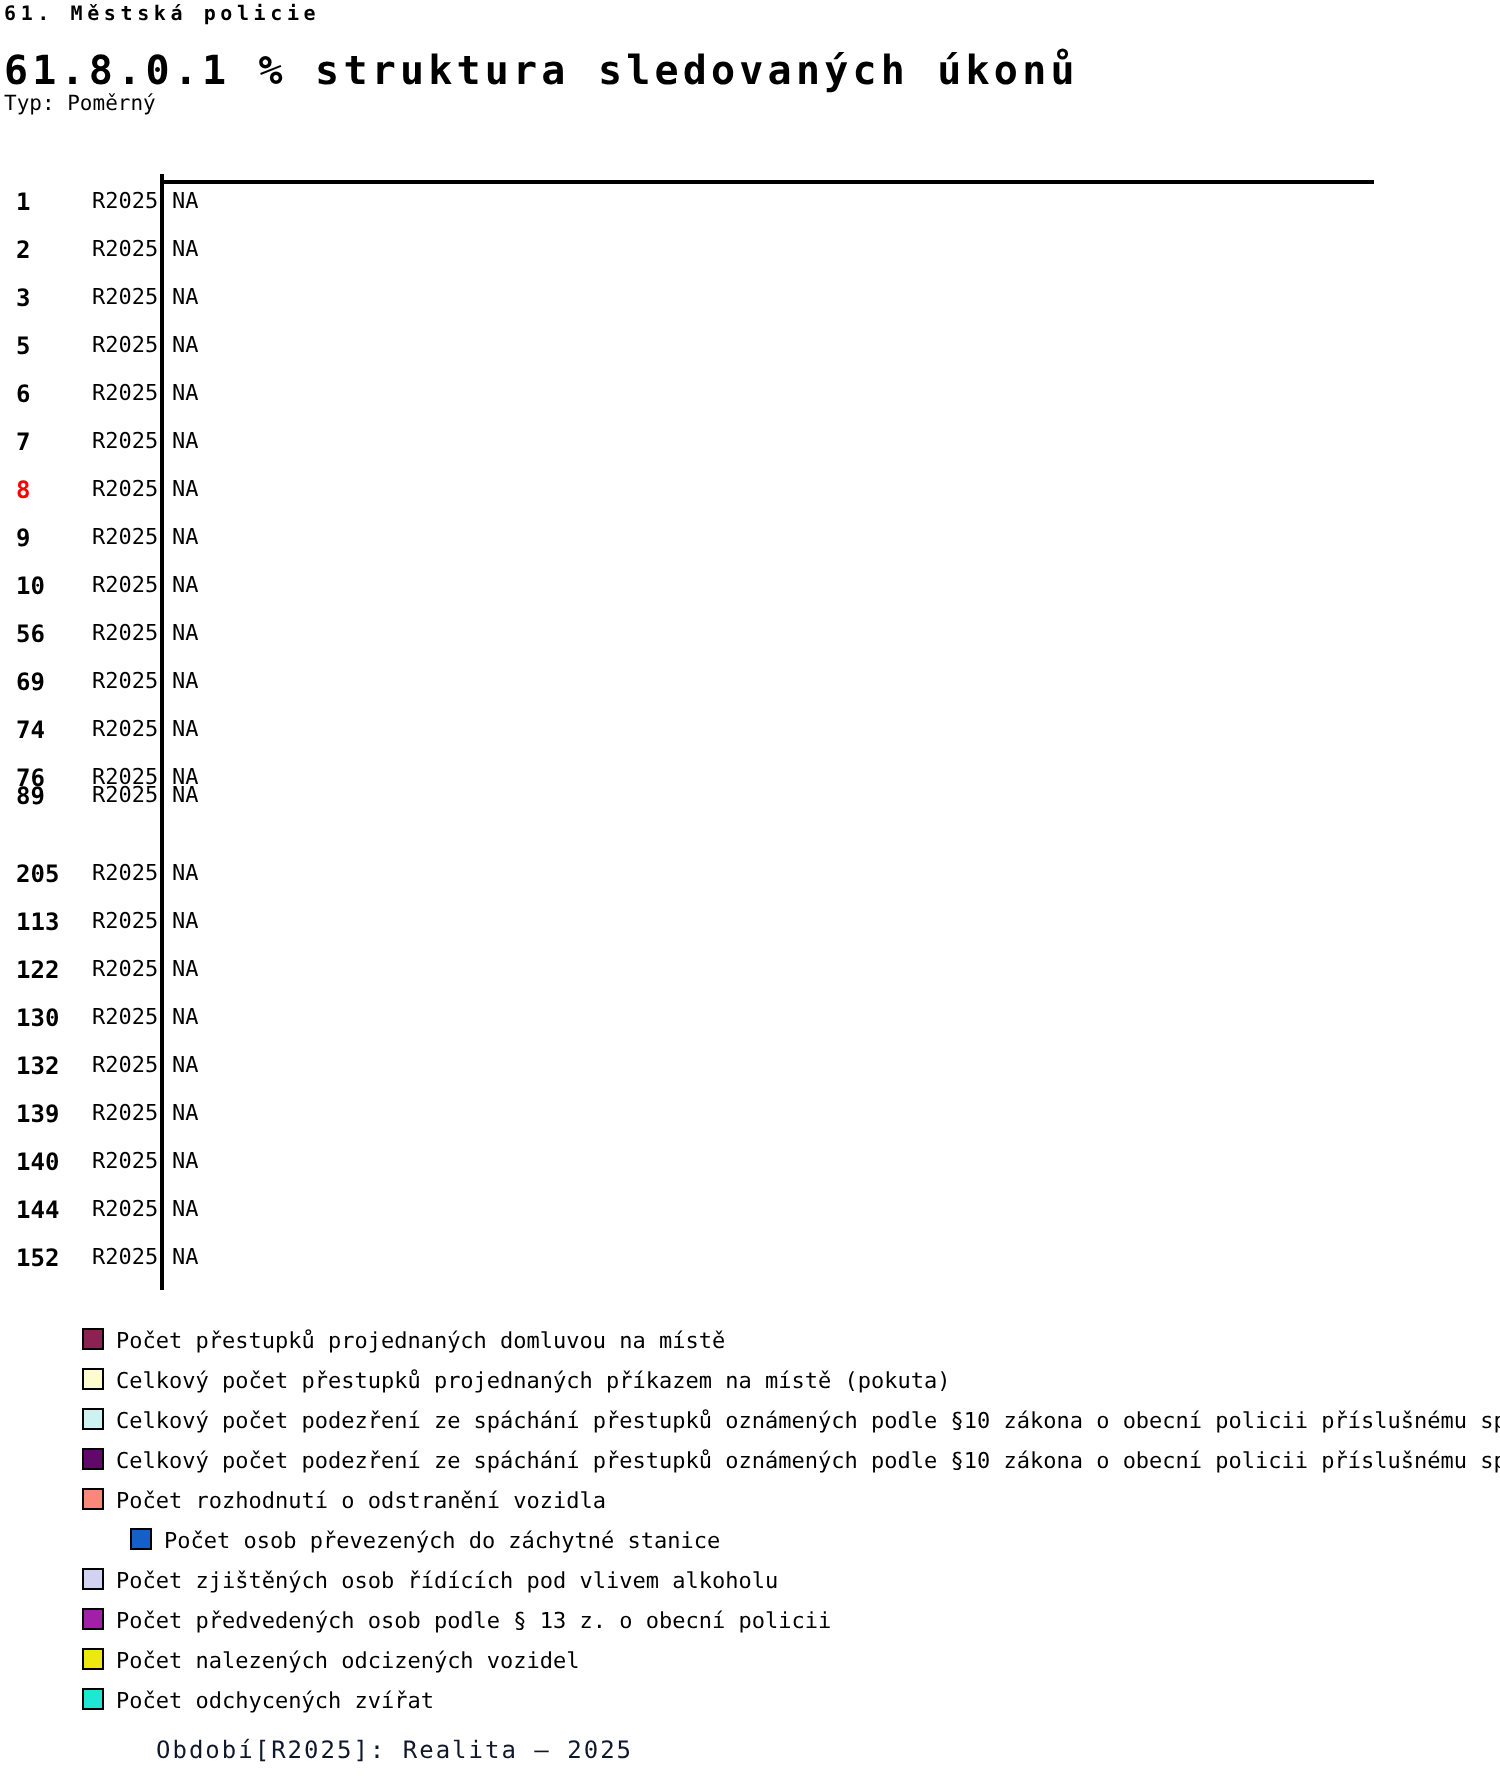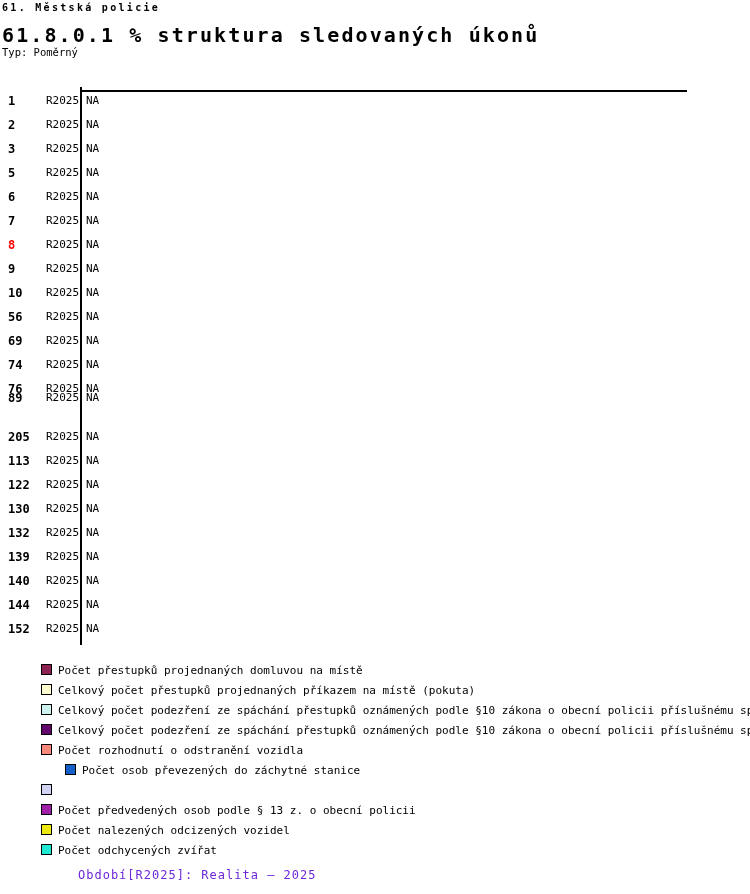--- a/index.html
+++ b/index.html
@@ -93,21 +93,21 @@
     border: 1px solid #000000;
     margin-right: 6px;
     vertical-align: -1px;
   }
   .legend-label { font-size: 11px; }
 
   .footer-line {
     left: 78px; top: 868px;
     font-size: 12px;
     letter-spacing: 1px;
-    color: #6d28d9;
+    color: #0f172a;
   }
 </style>
 </head>
 <body>
 
 <div class="abs title-main">61. Městská policie</div>
 <div class="abs title-sub">61.8.0.1 % struktura sledovaných úkonů</div>
 <div class="abs type-line">Typ: Poměrný</div>
 
 <div class="plot-area">
@@ -232,19 +232,19 @@
     </div>
 </div>
 
 <div class="legend" id="legend">
     <div class="legend-item" style="top: 0px;"><span class="legend-swatch" style="background: rgb(139, 34, 82);"></span><span class="legend-label">Počet přestupků projednaných domluvou na místě</span></div>
     <div class="legend-item" style="top: 20px;"><span class="legend-swatch" style="background: rgb(252, 252, 207);"></span><span class="legend-label">Celkový počet přestupků projednaných příkazem na místě (pokuta)</span></div>
     <div class="legend-item" style="top: 40px;"><span class="legend-swatch" style="background: rgb(206, 242, 239);"></span><span class="legend-label">Celkový počet podezření ze spáchání přestupků oznámených podle §10 zákona o obecní policii příslušnému správnímu orgánu</span></div>
     <div class="legend-item" style="top: 60px;"><span class="legend-swatch" style="background: rgb(99, 8, 107);"></span><span class="legend-label">Celkový počet podezření ze spáchání přestupků oznámených podle §10 zákona o obecní policii příslušnému správnímu orgánu</span></div>
     <div class="legend-item" style="top: 80px;"><span class="legend-swatch" style="background: rgb(249, 136, 122);"></span><span class="legend-label">Počet rozhodnutí o odstranění vozidla</span></div>
     <div class="legend-item" style="top: 100px; padding-left: 24px;"><span class="legend-swatch" style="background: rgb(20, 96, 200);"></span><span class="legend-label">Počet osob převezených do záchytné stanice</span></div>
-    <div class="legend-item" style="top: 120px;"><span class="legend-swatch" style="background: rgb(210, 210, 242);"></span></div>
+    <div class="legend-item" style="top: 120px;"><span class="legend-swatch" style="background: rgb(210, 210, 242);"></span><span class="legend-label">Počet zjištěných osob řídících pod vlivem alkoholu</span></div>
     <div class="legend-item" style="top: 140px;"><span class="legend-swatch" style="background: rgb(160, 33, 168);"></span><span class="legend-label">Počet předvedených  osob podle § 13 z. o obecní policii</span></div>
     <div class="legend-item" style="top: 160px;"><span class="legend-swatch" style="background: rgb(238, 232, 17);"></span><span class="legend-label">Počet nalezených odcizených vozidel</span></div>
     <div class="legend-item" style="top: 180px;"><span class="legend-swatch" style="background: rgb(31, 232, 210);"></span><span class="legend-label">Počet odchycených zvířat</span></div>
   </div>
 
 <div class="abs footer-line">Období[R2025]: Realita – 2025</div>
 
 </body></html>

